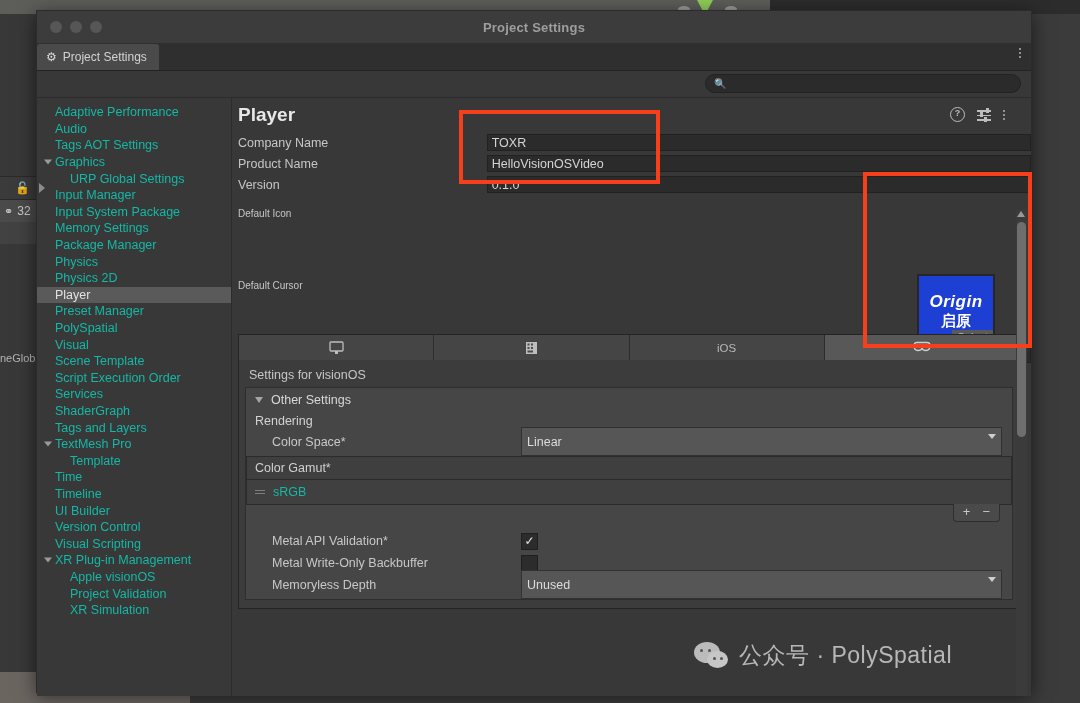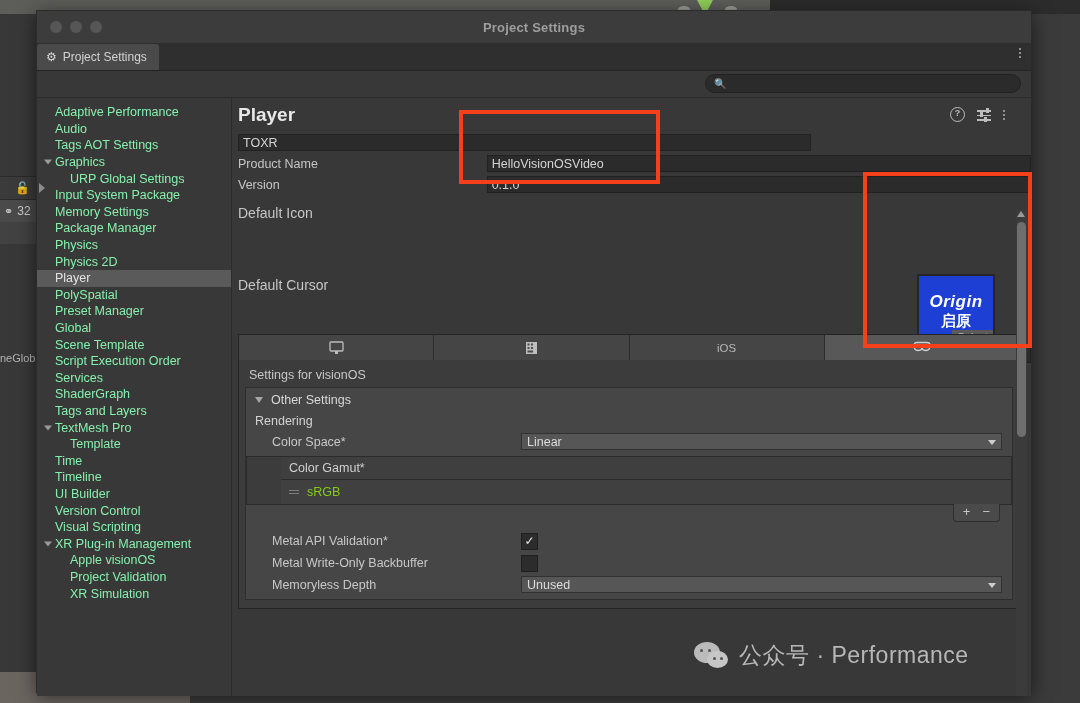--- a/index.html
+++ b/index.html
@@ -131,21 +131,21 @@
   .body-split { display: flex; height: 598px; }
 
   
   .sidebar {
     width: 195px; background: #383838; border-right: 1px solid #2c2c2c;
     padding-top: 6px; box-sizing: border-box; overflow: hidden;
     position: relative;
   }
   .sb-item {
     height: 16.6px; display: flex; align-items: center;
-    font-size: 12.5px; color: #86efac; padding-left: 18px; box-sizing: border-box;
+    font-size: 12.5px; color: #14b8a6; padding-left: 18px; box-sizing: border-box;
     position: relative; white-space: nowrap;
   }
   .sb-item.indent { padding-left: 33px; }
   .sb-item.sel { background: #5a5a5a; color: #e2e2e2; }
   .sb-arrow {
     position: absolute; left: 7px; top: 50%; transform: translateY(-50%);
     width: 0; height: 0; border-left: 4.5px solid transparent;
     border-right: 4.5px solid transparent; border-top: 5px solid #9a9a9a;
   }
   .sb-outer-arrow {
@@ -186,21 +186,21 @@
   .fields { padding-left: 6px; position: relative; }
   .frow { height: 21px; display: flex; align-items: center; font-size: 12.5px; color: #c6c6c6; }
   .flabel { width: 262px; }
   .finput {
     height: 17px; background: #2b2b2b; border: 1px solid #212121;
     color: #d4d4d4; font-size: 12.5px; padding: 0 4px; box-sizing: border-box;
     font-family: "Liberation Sans", sans-serif; outline: none;
   }
   .fin-wide { width: 573px; }
 
-  .big-label { height: 22px; font-size: 14px; color: #c6c6c6; display: flex; align-items: center; }
+  .big-label { height: 22px; font-size: 10px; color: #c6c6c6; display: flex; align-items: center; }
 
   .hotspot-row {
     height: 22px; display: flex; align-items: center; font-size: 12.5px; color: #c6c6c6;
   }
   .xy-lab { width: 13px; color: #c6c6c6; }
   .xy-inp {
     height: 17px; background: #2b2b2b; border: 1px solid #212121; color: #d4d4d4;
     font-size: 12.5px; padding: 0 4px; box-sizing: border-box; outline: none;
     font-family: "Liberation Sans", sans-serif;
   }
@@ -267,39 +267,39 @@
     height: 24px; display: flex; align-items: center; font-size: 12.5px; color: #d8d8d8;
     padding-left: 9px; box-sizing: border-box;
   }
   .sub-head { font-size: 12.5px; color: #d2d2d2; padding: 2px 0 3px 9px; }
   .orow {
     height: 21px; display: flex; align-items: center; font-size: 12.5px; color: #c8c8c8;
     padding-left: 26px; box-sizing: border-box;
   }
   .olabel { width: 249px; }
   .dropdown {
-    height: 17px; background: #565656; border: 1px solid #313131; color: #dcdcdc;
+    height: 29px; background: #565656; border: 1px solid #313131; color: #dcdcdc;
     font-size: 12.5px; display: flex; align-items: center; padding: 0 5px;
     box-sizing: border-box; position: relative;
   }
   .dd-arrow {
     position: absolute; right: 5px; top: 6px; width: 0; height: 0;
     border-left: 4px solid transparent; border-right: 4px solid transparent;
     border-top: 5px solid #cfcfcf;
   }
   .gamut-box {
-    margin: 4px 0 0 0; background: #3c3c3c; border: 1px solid #2b2b2b; padding-left: 34px;
+    margin: 4px 0 0 0; background: #3c3c3c; border: 1px solid #2b2b2b;
   }
   .gamut-head {
     height: 22px; font-size: 12.5px; color: #d0d0d0; display: flex; align-items: center;
     padding-left: 8px; border-bottom: 1px solid #2b2b2b; background: #3f3f3f;
   }
   .gamut-item {
     height: 24px; display: flex; align-items: center; gap: 8px;
-    padding-left: 8px; font-size: 12.5px; color: #84cc16; background: #404040;
+    padding-left: 8px; font-size: 12.5px; color: #14b8a6; background: #404040;
   }
   .grip { display: flex; flex-direction: column; gap: 2px; }
   .grip i { display: block; width: 10px; height: 1.4px; background: #7e7e7e; }
   .pm-bar {
     display: flex; justify-content: flex-end; padding-right: 12px; margin-top: -1px;
   }
   .pm-btns {
     background: #4a4a4a; border: 1px solid #2e2e2e; border-top: 0;
     border-bottom-left-radius: 4px; border-bottom-right-radius: 4px;
     display: flex; gap: 12px; padding: 2px 9px 3px 9px;
@@ -434,45 +434,48 @@
               <span>Tags AOT Settings</span>
             </div>
             <div class="sb-item">
               <span class="sb-arrow"></span>
               <span>Graphics</span>
             </div>
             <div class="sb-item indent">
               <span>URP Global Settings</span>
             </div>
             <div class="sb-item">
+              <span>Input Manager</span>
+            </div>
+            <div class="sb-item">
               <span>Input System Package</span>
             </div>
             <div class="sb-item">
               <span>Memory Settings</span>
             </div>
             <div class="sb-item">
               <span>Package Manager</span>
             </div>
             <div class="sb-item">
               <span>Physics</span>
             </div>
             <div class="sb-item">
               <span>Physics 2D</span>
             </div>
             <div class="sb-item sel">
               <span>Player</span>
             </div>
             <div class="sb-item">
+              <span>Preset Manager</span>
+            </div>
+            <div class="sb-item">
               <span>PolySpatial</span>
             </div>
             <div class="sb-item">
-              <span>Preset Manager</span>
-            </div>
-            <div class="sb-item">
-              <span>Global</span>
+              <span>Visual</span>
             </div>
             <div class="sb-item">
               <span>Scene Template</span>
             </div>
             <div class="sb-item">
               <span>Script Execution Order</span>
             </div>
             <div class="sb-item">
               <span>Services</span>
             </div>
@@ -538,20 +541,21 @@
               <i class="kdot"></i>
                 <i class="kdot"></i>
                 <i class="kdot"></i>
             </span>
           </div>
         </div>
 
         <div class="fields">
           <div id="field-rows">
               <div class="frow">
+                <span class="flabel">Company Name</span>
                 <input type="text" class="finput fin-wide" value="TOXR" style="">
               </div>
               <div class="frow">
                 <span class="flabel">Product Name</span>
                 <input type="text" class="finput fin-wide" value="HelloVisionOSVideo" style="">
               </div>
               <div class="frow">
                 <span class="flabel">Version</span>
                 <input type="text" class="finput fin-wide" value="0.1.0" style="">
               </div>
@@ -686,19 +690,19 @@
 
   <div class="watermark">
     <span class="wm-chat">
       <i class="wm-b1"></i>
         <i class="wm-b2"></i>
       <i class="wm-e" style="left:6px;top:7px;"></i>
       <i class="wm-e" style="left:14px;top:7px;"></i>
       <i class="wm-e" style="left:19px;top:15px;"></i>
       <i class="wm-e" style="left:26px;top:15px;"></i>
     </span>
-    <span class="wm-text">公众号 · Performance</span>
+    <span class="wm-text">公众号 · PolySpatial</span>
   </div>
 
   <div class="redbox rb-names"></div>
   <div class="redbox rb-icons"></div>
 
 </div>
 
 </body></html>

